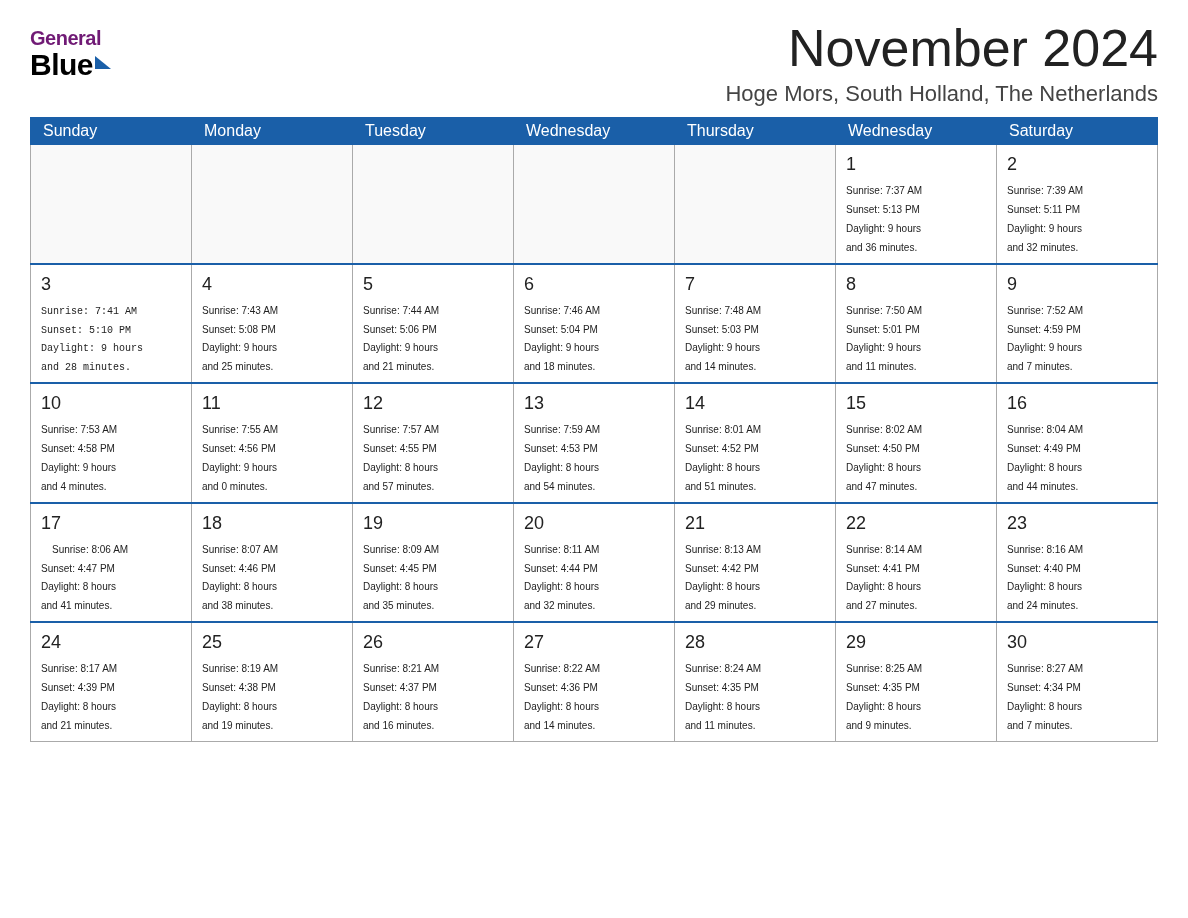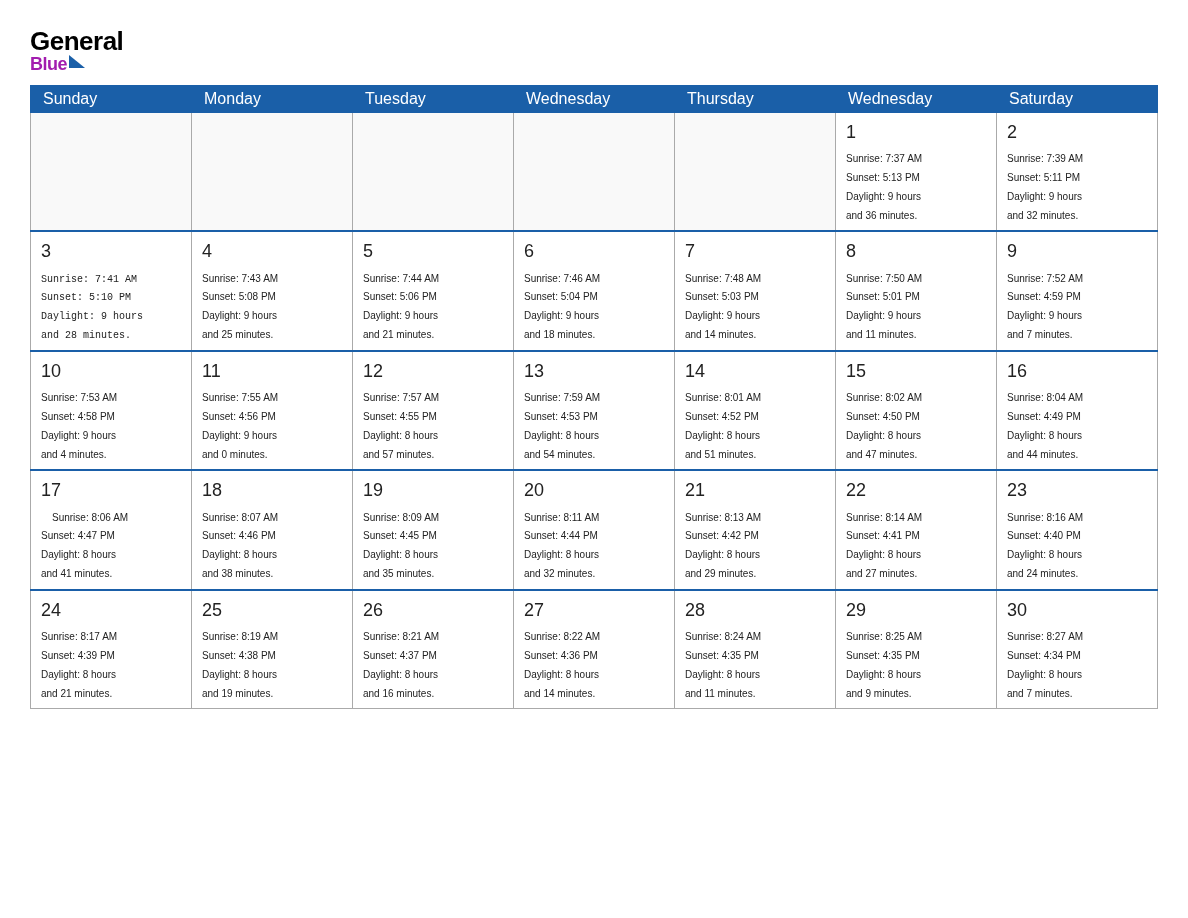--- a/index.html
+++ b/index.html
@@ -17,34 +17,34 @@
       align-items: flex-start;
       margin-bottom: 6px;
     }
     .logo {
       display: flex;
       flex-direction: column;
       align-items: flex-start;
       margin-top: 8px;
     }
     .logo-general {
-      font-size: 26px;
+      font-size: 20px;
       font-weight: bold;
-      color: #000000;
+      color: #701a75;
       letter-spacing: -0.5px;
       line-height: 1;
     }
     .logo-blue-row {
       display: flex;
       align-items: center;
     }
     .logo-blue-text {
-      font-size: 18px;
+      font-size: 30px;
       font-weight: bold;
-      color: #a21caf;
+      color: #000000;
       letter-spacing: -0.5px;
     }
     .logo-triangle {
       width: 0;
       height: 0;
       border-left: 16px solid #1a5fa8;
       border-top: 13px solid transparent;
       border-bottom: 0px solid transparent;
       margin-left: 2px;
       margin-bottom: 6px;
@@ -111,20 +111,22 @@
 
 <div class="header-area">
   <div class="logo">
     <span class="logo-general">General</span>
     <div class="logo-blue-row">
       <span class="logo-blue-text">Blue</span>
       <div class="logo-triangle"></div>
     </div>
   </div>
   <div class="title-area">
+    <div class="main-title">November 2024</div>
+    <div class="subtitle">Hoge Mors, South Holland, The Netherlands</div>
   </div>
 </div>
 
 <table class="calendar">
   <thead>
     <tr>
     <th>Sunday</th>
         <th>Monday</th>
         <th>Tuesday</th>
         <th>Wednesday</th>

